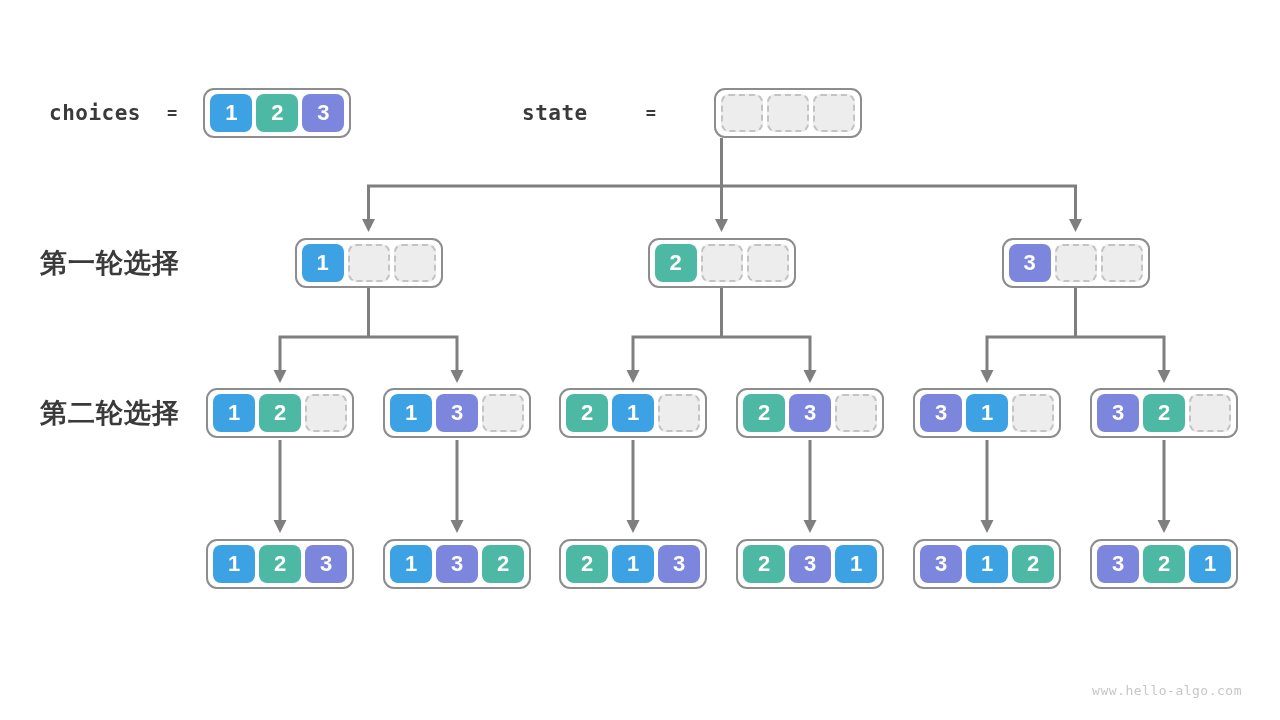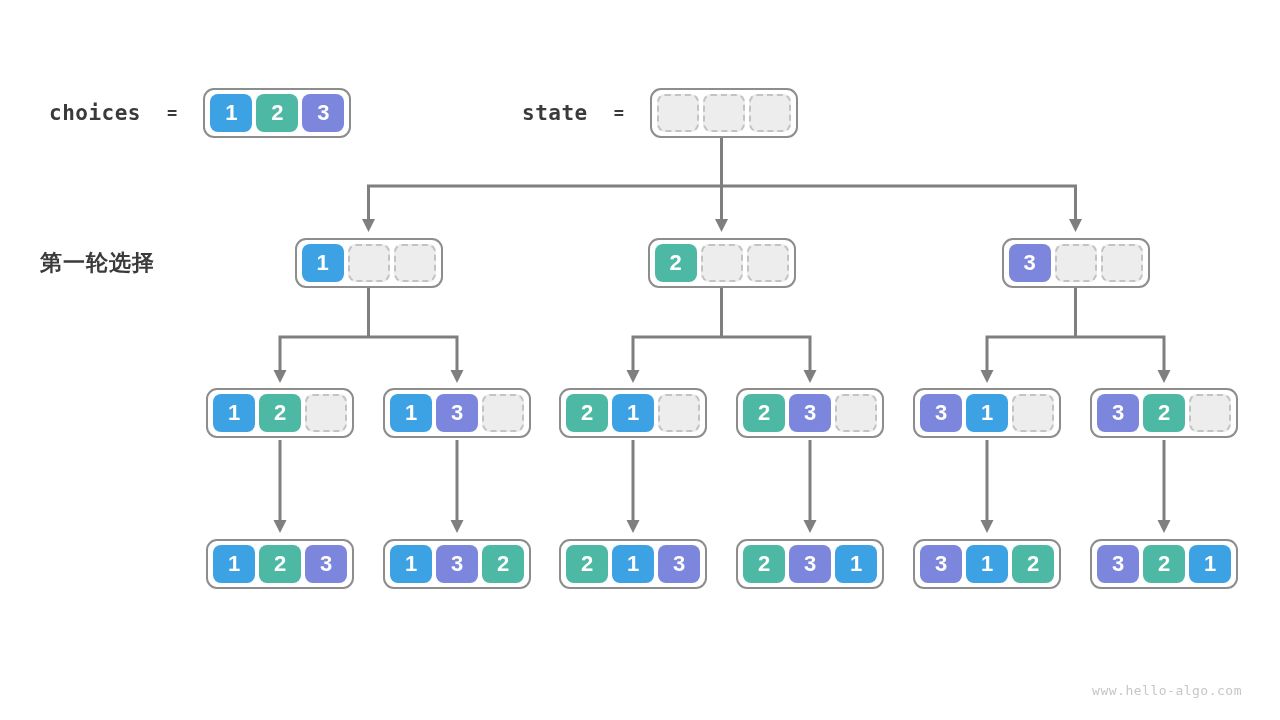--- a/index.html
+++ b/index.html
@@ -27,21 +27,21 @@
     display:flex;align-items:center;justify-content:center;
     font-family:"Liberation Sans",sans-serif;font-weight:bold;font-size:22px;color:#ffffff;
   }
   .cell.empty{
     background:var(--empty-fill,#ededed);
     border:2px dashed var(--empty-border,#c3c3c3);
   }
   .node{position:absolute;}
   .row-label{
     position:absolute;left:40px;transform:translateY(-50%);
-    font-size:22px;font-weight:600;color:var(--text,#3a3a3a);
+    font-size:27px;font-weight:600;color:var(--text,#3a3a3a);
     font-family:"Liberation Sans",sans-serif;white-space:nowrap;letter-spacing:1px;
   }
   .watermark{
     position:absolute;right:38px;bottom:22px;
     font-family:"DejaVu Sans Mono","Liberation Mono",monospace;
     font-size:13px;color:var(--wm,#c6c6c6);letter-spacing:.5px;
   }
 </style>
 </head>
 <body>
@@ -73,21 +73,21 @@
   <div class="expr" id="choices-expr" style="left:49px;top:88px;">
     <span class="code">choices</span>
     <span class="eq">=</span>
   <div class="array-box">
         <div class="cell" style="background: rgb(61, 162, 228);">1</div>
         <div class="cell" style="background: rgb(77, 184, 164);">2</div>
         <div class="cell" style="background: rgb(123, 134, 220);">3</div>
       </div>
     </div>
 
-  <div class="expr" id="state-expr" style="left:522px;top:88px;">
+  <div class="expr" id="state-expr" style="left:522px;top:88px;gap:32px;">
     <span class="code">state</span>
     <span class="eq">=</span>
   <div class="array-box">
         <div class="cell empty"></div>
         <div class="cell empty"></div>
         <div class="cell empty"></div>
       </div>
     </div>
 
   <div class="watermark">www.hello-algo.com</div>
@@ -100,20 +100,21 @@
     <div class="array-box node" style="left: 647.5px; top: 238px;">
       <div class="cell" style="background: rgb(77, 184, 164);">2</div>
       <div class="cell empty"></div>
       <div class="cell empty"></div>
     </div>
     <div class="array-box node" style="left: 1001.5px; top: 238px;">
       <div class="cell" style="background: rgb(123, 134, 220);">3</div>
       <div class="cell empty"></div>
       <div class="cell empty"></div>
     </div>
+    <div class="row-label" style="top: 413px;">第二轮选择</div>
     <div class="array-box node" style="left: 206px; top: 388px;">
       <div class="cell" style="background: rgb(61, 162, 228);">1</div>
       <div class="cell" style="background: rgb(77, 184, 164);">2</div>
       <div class="cell empty"></div>
     </div>
     <div class="array-box node" style="left: 383px; top: 388px;">
       <div class="cell" style="background: rgb(61, 162, 228);">1</div>
       <div class="cell" style="background: rgb(123, 134, 220);">3</div>
       <div class="cell empty"></div>
     </div>

